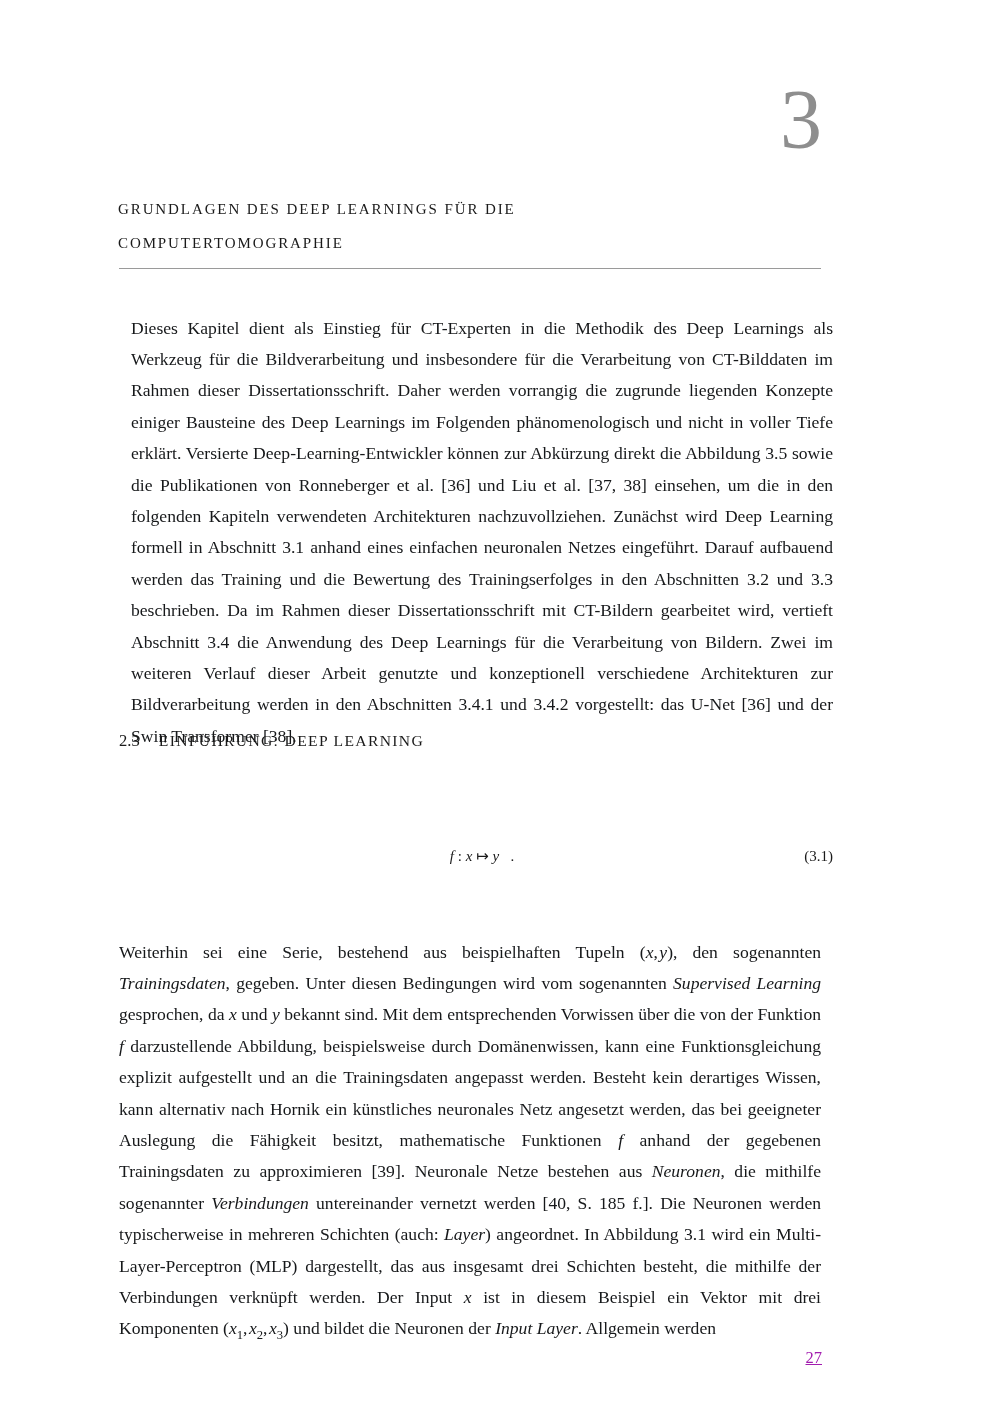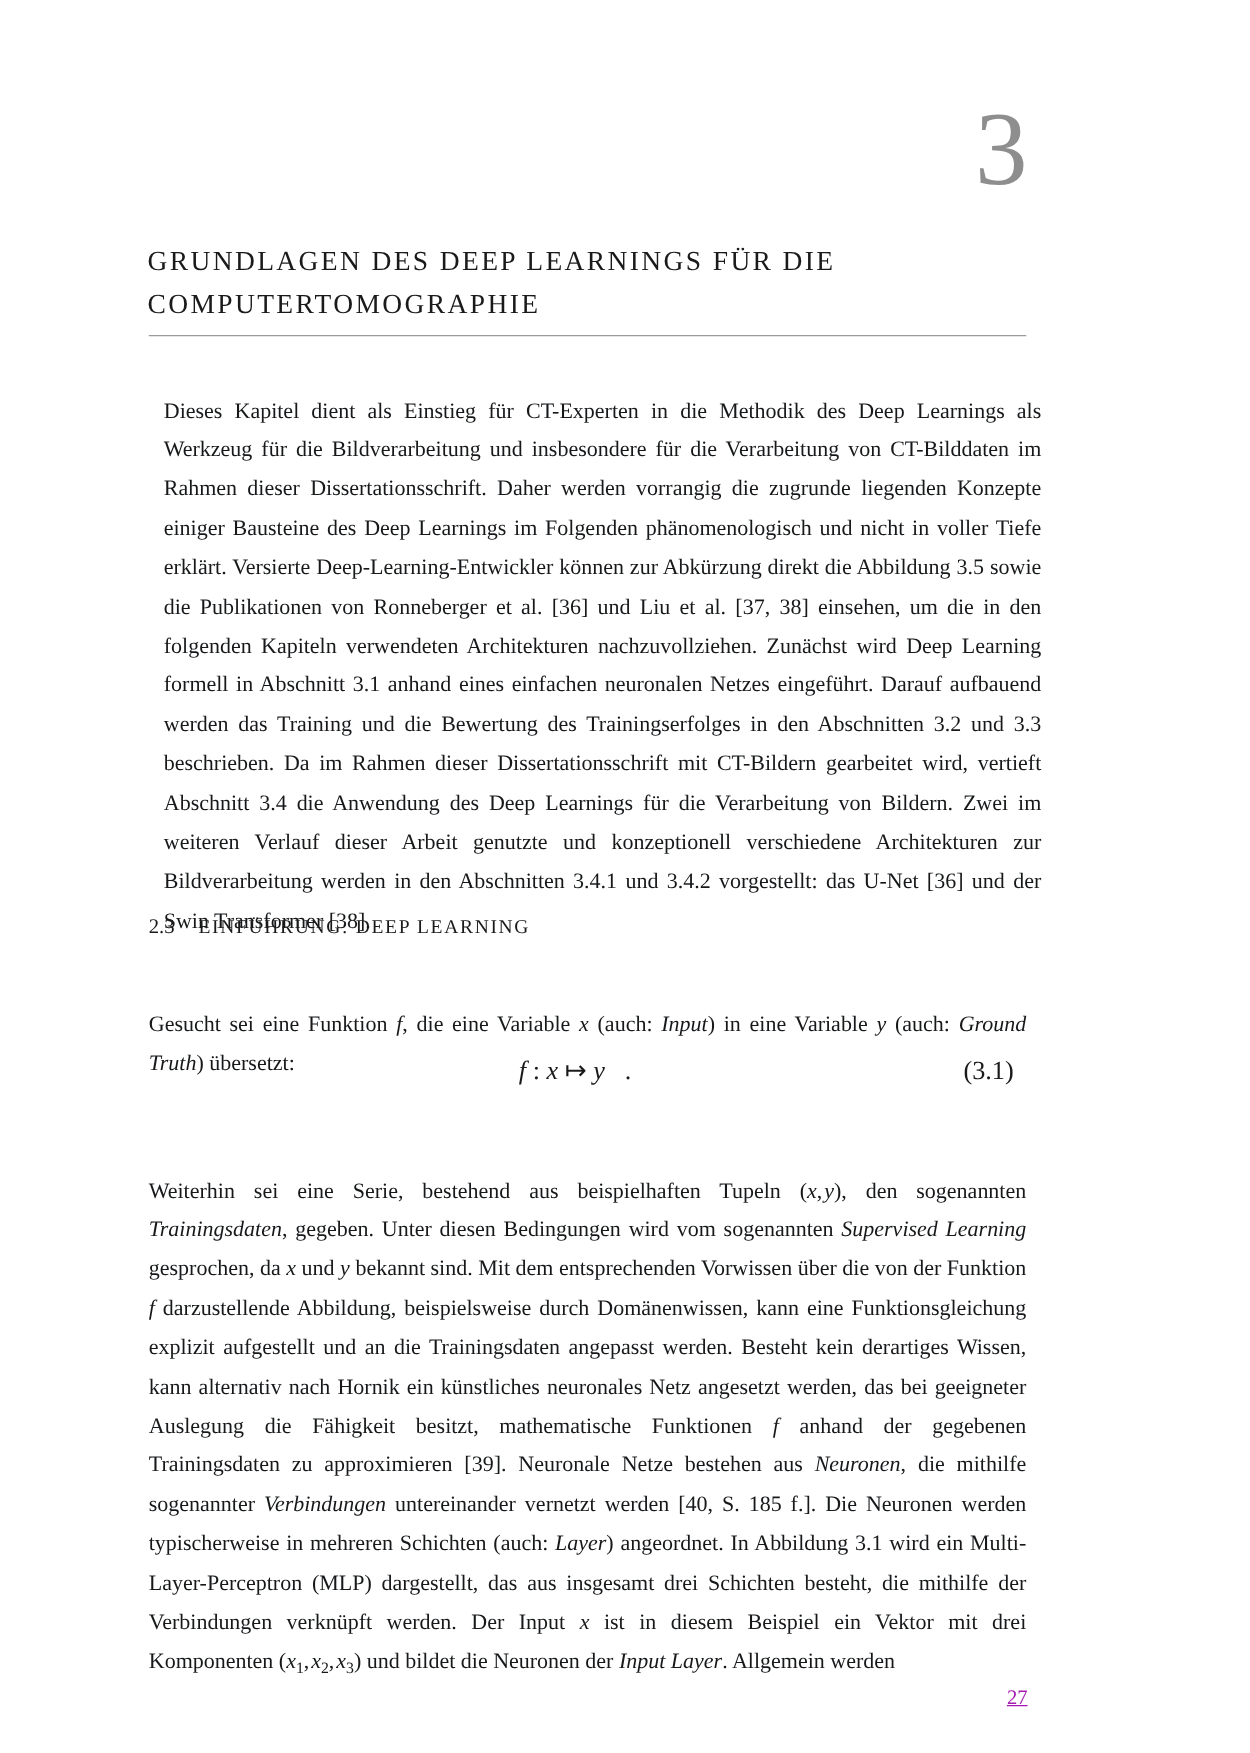--- a/index.html
+++ b/index.html
@@ -29,21 +29,21 @@
     line-height: 1;
     color: #8e8e8e;
     font-family: "Liberation Serif", serif;
     font-weight: 400;
   }
   .chapter-title {
     position: absolute;
     left: 118px;
     top: 192px;
     width: 620px;
-    font-size: 22px;
+    font-size: 15px;
     letter-spacing: 1.9px;
     line-height: 34px;
     color: #1a1a1a;
     text-transform: uppercase;
     font-family: "Liberation Serif", serif;
   }
   .rule {
     position: absolute;
     left: 119px;
     top: 268px;
@@ -75,25 +75,25 @@
     margin-right: 19px;
     font-size: 16.6px;
   }
   .section-heading .label {
     text-transform: uppercase;
     margin-top: 28px;
   }
   #para-2 { top: 786px; }
   .equation-row {
     position: absolute;
-    left: 109px;
+    left: 131px;
     top: 840px;
     width: 702px;
     height: 32px;
-    font-size: 21px;
+    font-size: 15px;
     line-height: 32px;
   }
   .equation-row .eq {
     position: absolute;
     left: 0; right: 0;
     text-align: center;
   }
   .equation-row .eqnum {
     position: absolute;
     right: 0;
@@ -122,24 +122,20 @@
   <div class="chapter-title">Grundlagen des Deep Learnings für die Computertomographie</div>
 
   <div class="rule"></div>
 
   <p class="body-text" id="intro-paragraph">Dieses Kapitel dient als Einstieg für CT-Experten in die Methodik des Deep Learnings als Werkzeug für die Bildverarbeitung und insbesondere für die Verarbeitung von CT-Bilddaten im Rahmen dieser Dissertationsschrift. Daher werden vorrangig die zugrunde liegenden Konzepte einiger Bausteine des Deep Learnings im Folgenden phänomenologisch und nicht in voller Tiefe erklärt. Versierte Deep-Learning-Entwickler können zur Abkürzung direkt die Abbildung 3.5 sowie die Publikationen von Ronneberger et al. [36] und Liu et al. [37, 38] einsehen, um die in den folgenden Kapiteln verwendeten Architekturen nachzuvollziehen. Zunächst wird Deep Learning formell in Abschnitt 3.1 anhand eines einfachen neuronalen Netzes eingeführt. Darauf aufbauend werden das Training und die Bewertung des Trainingserfolges in den Abschnitten 3.2 und 3.3 beschrieben. Da im Rahmen dieser Dissertationsschrift mit CT-Bildern gearbeitet wird, vertieft Abschnitt 3.4 die Anwendung des Deep Learnings für die Verarbeitung von Bildern. Zwei im weiteren Verlauf dieser Arbeit genutzte und konzeptionell verschiedene Architekturen zur Bildverarbeitung werden in den Abschnitten 3.4.1 und 3.4.2 vorgestellt: das U-Net [36] und der Swin Transformer [38].</p>
 
   <div class="section-heading">
     <span class="num">2.3</span><span class="label">Einführung: Deep Learning</span>
   </div>
 
-  <p class="body-text" id="para-2">
-    Gesucht sei eine Funktion <span class="mi">f</span>, die eine Variable <span class="mi">x</span> (auch: <i>Input</i>) in eine Variable <span class="mi">y</span> (auch:
-    <i>Ground Truth</i>) übersetzt:
-  </p>
 
   <div class="equation-row">
     <span class="eq"><span class="mi">f</span> : <span class="mi">x</span> ↦ <span class="mi">y</span> &nbsp; .</span>
     <span class="eqnum">(3.1)</span>
   </div>
 
   <p class="body-text" id="para-3">
     Weiterhin sei eine Serie, bestehend aus beispielhaften Tupeln (<span class="mi">x</span>, <span class="mi">y</span>), den sogenannten
     <i>Trainingsdaten</i>, gegeben. Unter diesen Bedingungen wird vom sogenannten <i>Supervised Learning</i> gesprochen, da <span class="mi">x</span> und <span class="mi">y</span> bekannt sind. Mit dem entsprechenden Vorwissen über die von der Funktion <span class="mi">f</span> darzustellende Abbildung, beispielsweise durch Domänenwissen, kann eine Funktionsgleichung explizit aufgestellt und an die Trainingsdaten angepasst werden. Besteht kein derartiges Wissen, kann alternativ nach Hornik ein künstliches neuronales Netz angesetzt werden, das bei geeigneter Auslegung die Fähigkeit besitzt, mathematische Funktionen <span class="mi">f</span> anhand der gegebenen Trainingsdaten zu approximieren [39]. Neuronale Netze bestehen aus <i>Neuronen</i>, die mithilfe sogenannter <i>Verbindungen</i> untereinander vernetzt werden [40, S. 185 f.]. Die Neuronen werden typischerweise in mehreren Schichten (auch: <i>Layer</i>) angeordnet. In Abbildung 3.1 wird ein Multi-Layer-Perceptron (MLP) dargestellt, das aus insgesamt drei Schichten besteht, die mithilfe der Verbindungen verknüpft werden. Der Input <span class="mi">x</span> ist in diesem Beispiel ein Vektor mit drei Komponenten (<span class="mi">x</span><sub>1</sub>, <span class="mi">x</span><sub>2</sub>, <span class="mi">x</span><sub>3</sub>) und bildet die Neuronen der <i>Input Layer</i>. Allgemein werden
   </p>

